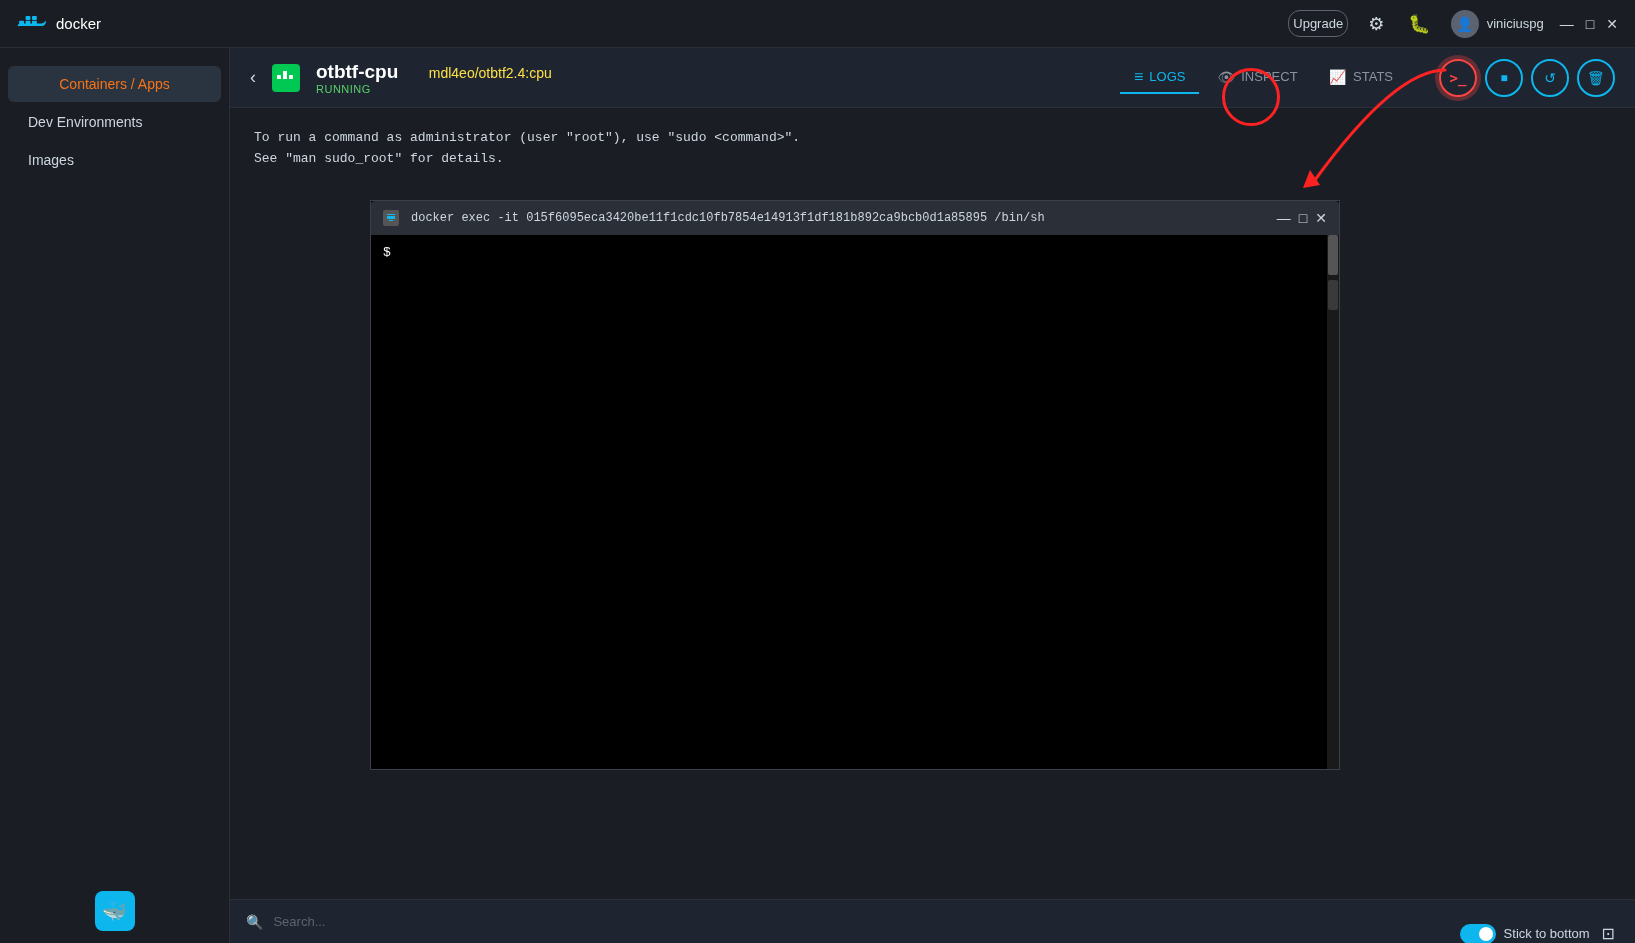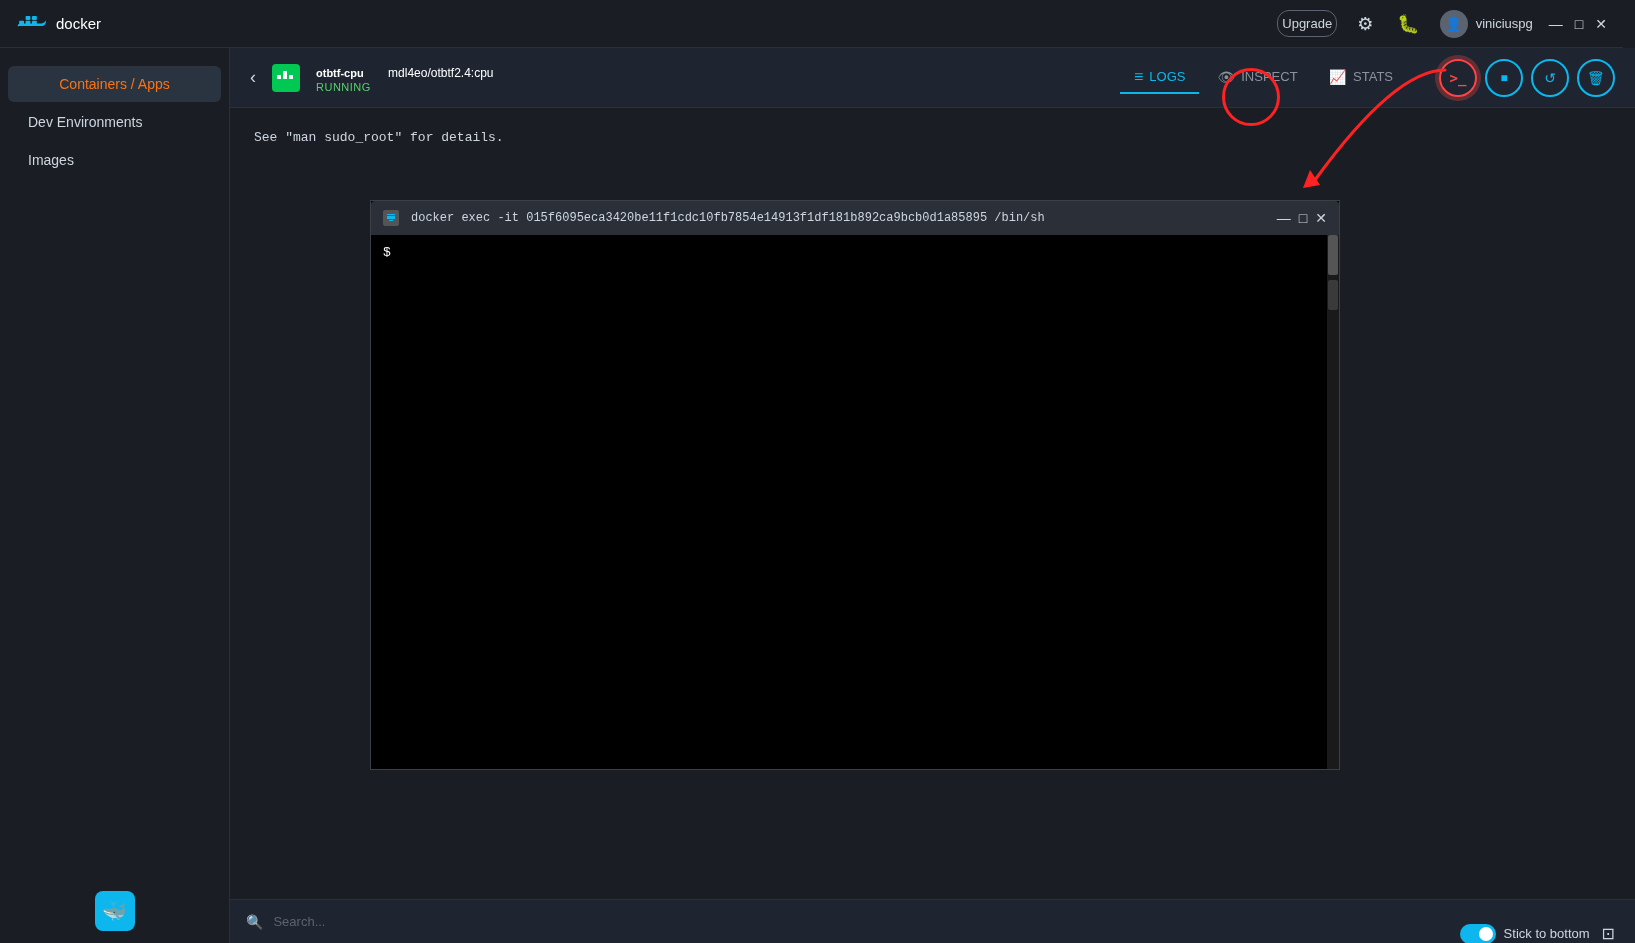--- a/index.html
+++ b/index.html
@@ -9,21 +9,21 @@
       font-family: -apple-system, BlinkMacSystemFont, 'Segoe UI', sans-serif;
       background: #1a1e24;
       color: #cdd6e0;
       overflow: hidden;
       position: relative;
     }
 
     
     .titlebar {
       position: absolute;
-      top: 0; left: 0; right: 12px;
+      top: 0; left: 0; right: 1px;
       height: 48px;
       background: #1a1e24;
       display: flex;
       align-items: center;
       justify-content: space-between;
       padding: 0 16px;
       z-index: 100;
       border-bottom: 1px solid #2a2f38;
     }
     .titlebar-left {
@@ -476,22 +476,22 @@
       <div class="container-icon">
         <svg width="20" height="16" viewBox="0 0 20 16" fill="none">
           <rect x="1" y="5" width="4" height="4" rx="0.5" fill="white"></rect>
           <rect x="7" y="5" width="4" height="4" rx="0.5" fill="white"></rect>
           <rect x="13" y="5" width="4" height="4" rx="0.5" fill="white"></rect>
           <rect x="7" y="1" width="4" height="4" rx="0.5" fill="white"></rect>
         </svg>
       </div>
       <div class="container-info">
         <div>
-          <span style="color:#ffffff;font-weight:600;font-size:11px;">otbtf-cpu</span>
-          <span style="color:#ffffff;font-size:12px;margin-left:20px;">mdl4eo/otbtf2.4:cpu</span>
+          <span style="color:#ffffff;font-weight:600;font-size:19px;">otbtf-cpu</span>
+          <span style="color:#fde047;font-size:14px;margin-left:26px;">mdl4eo/otbtf2.4:cpu</span>
         </div>
         <div class="container-status">RUNNING</div>
       </div>
 
       <div class="tab-bar">
         <div class="tab-item active">
           <span style="font-size:16px;">≡</span>
           <span>LOGS</span>
         </div>
         <div class="tab-item">
@@ -506,20 +506,21 @@
 
       <div class="action-buttons">
         <button class="action-btn highlighted" style="font-family:monospace;font-size:14px;font-weight:bold;">&gt;_</button>
         <button class="action-btn" style="font-size:12px;">■</button>
         <button class="action-btn" style="font-size:14px;">↺</button>
         <button class="action-btn" style="font-size:14px;">🗑</button>
       </div>
     </div>
 
     <div class="log-area">
+      <div class="log-line">To run a command as administrator (user "root"), use "sudo &lt;command&gt;".</div>
       <div class="log-line">See "man sudo_root" for details.</div>
     </div>
 
     <div class="search-bar">
       <span class="search-icon">🔍</span>
       <input class="search-input" type="text" placeholder="Search..." style="">
       <div class="stick-to-bottom">
         <div class="toggle"></div>
         <span>Stick to bottom</span>
         <button class="expand-btn">⊡</button>

